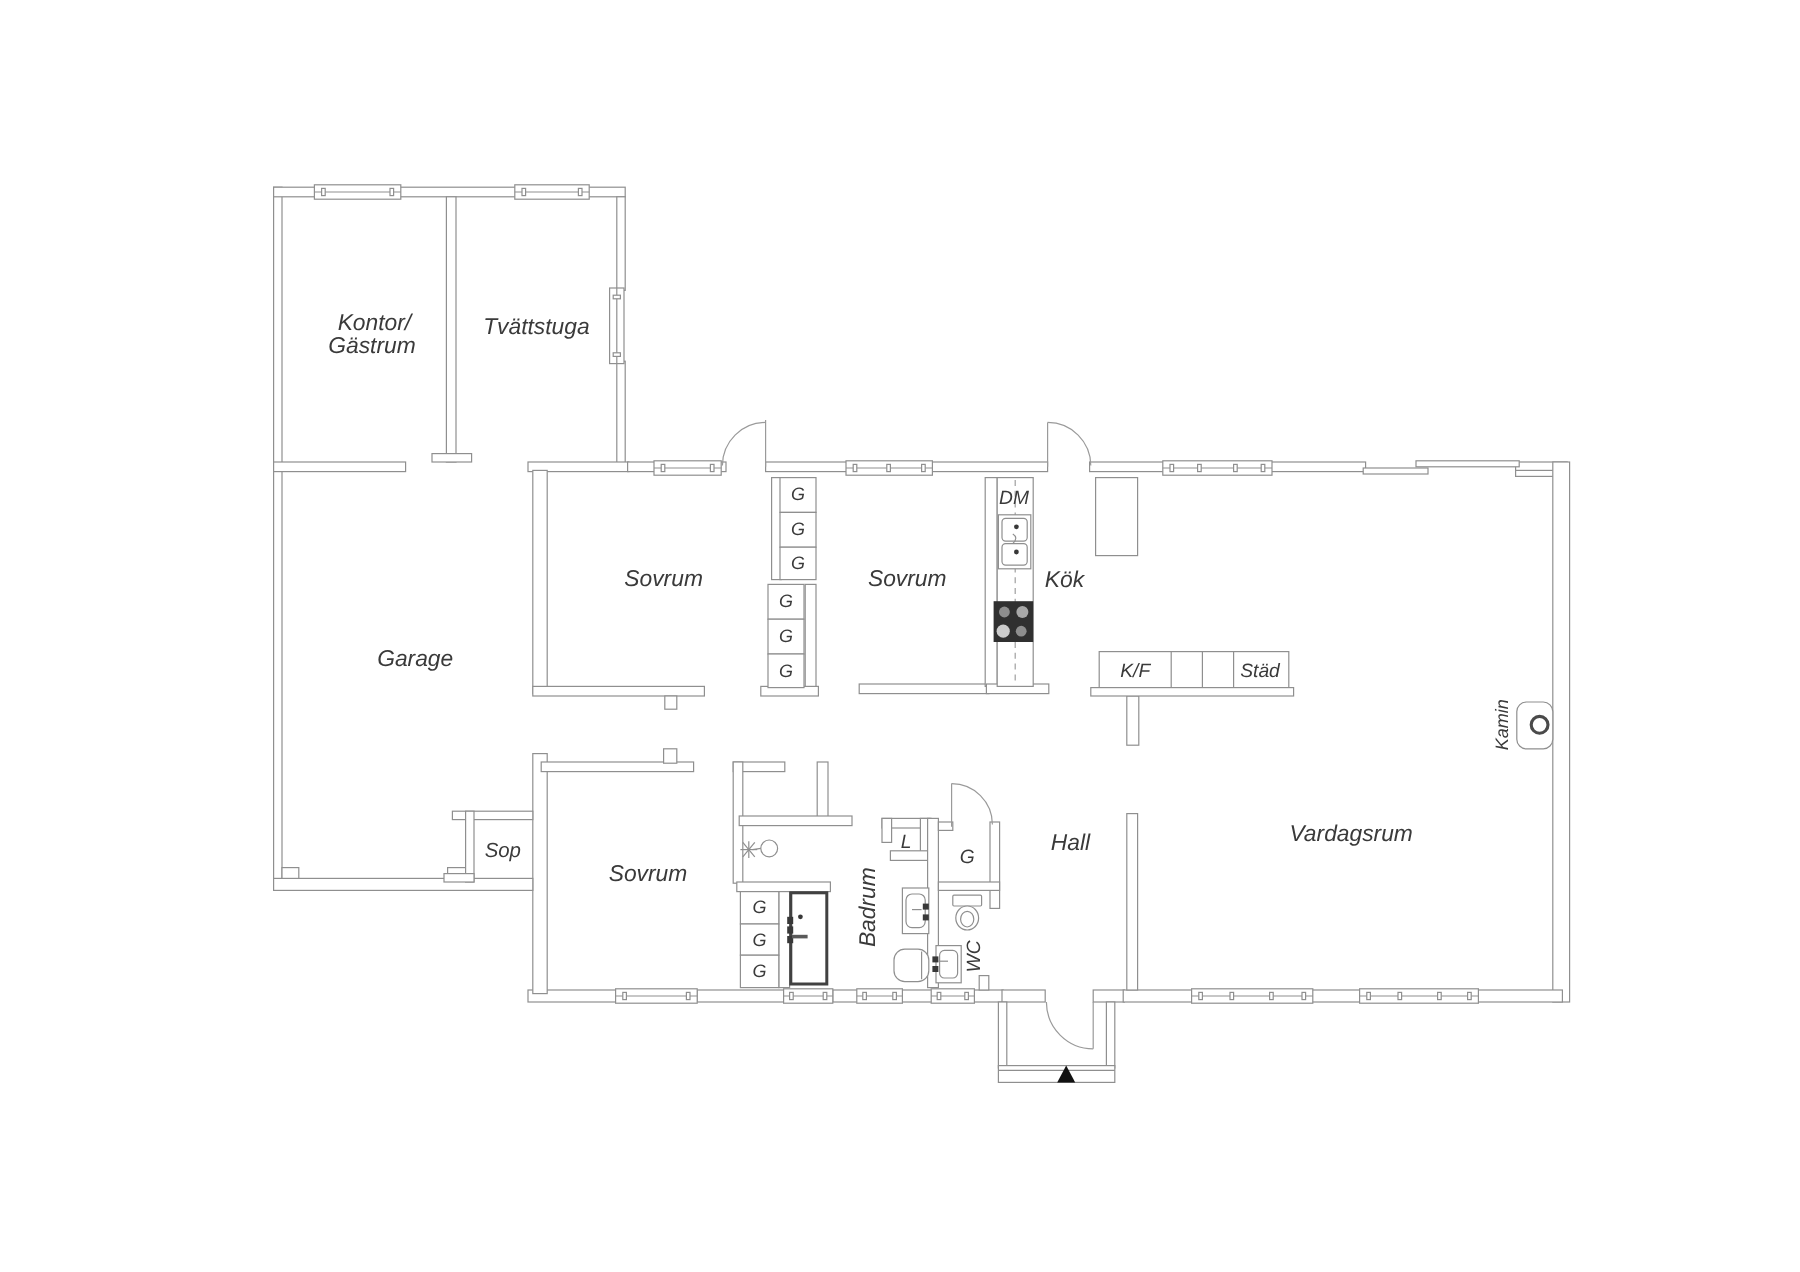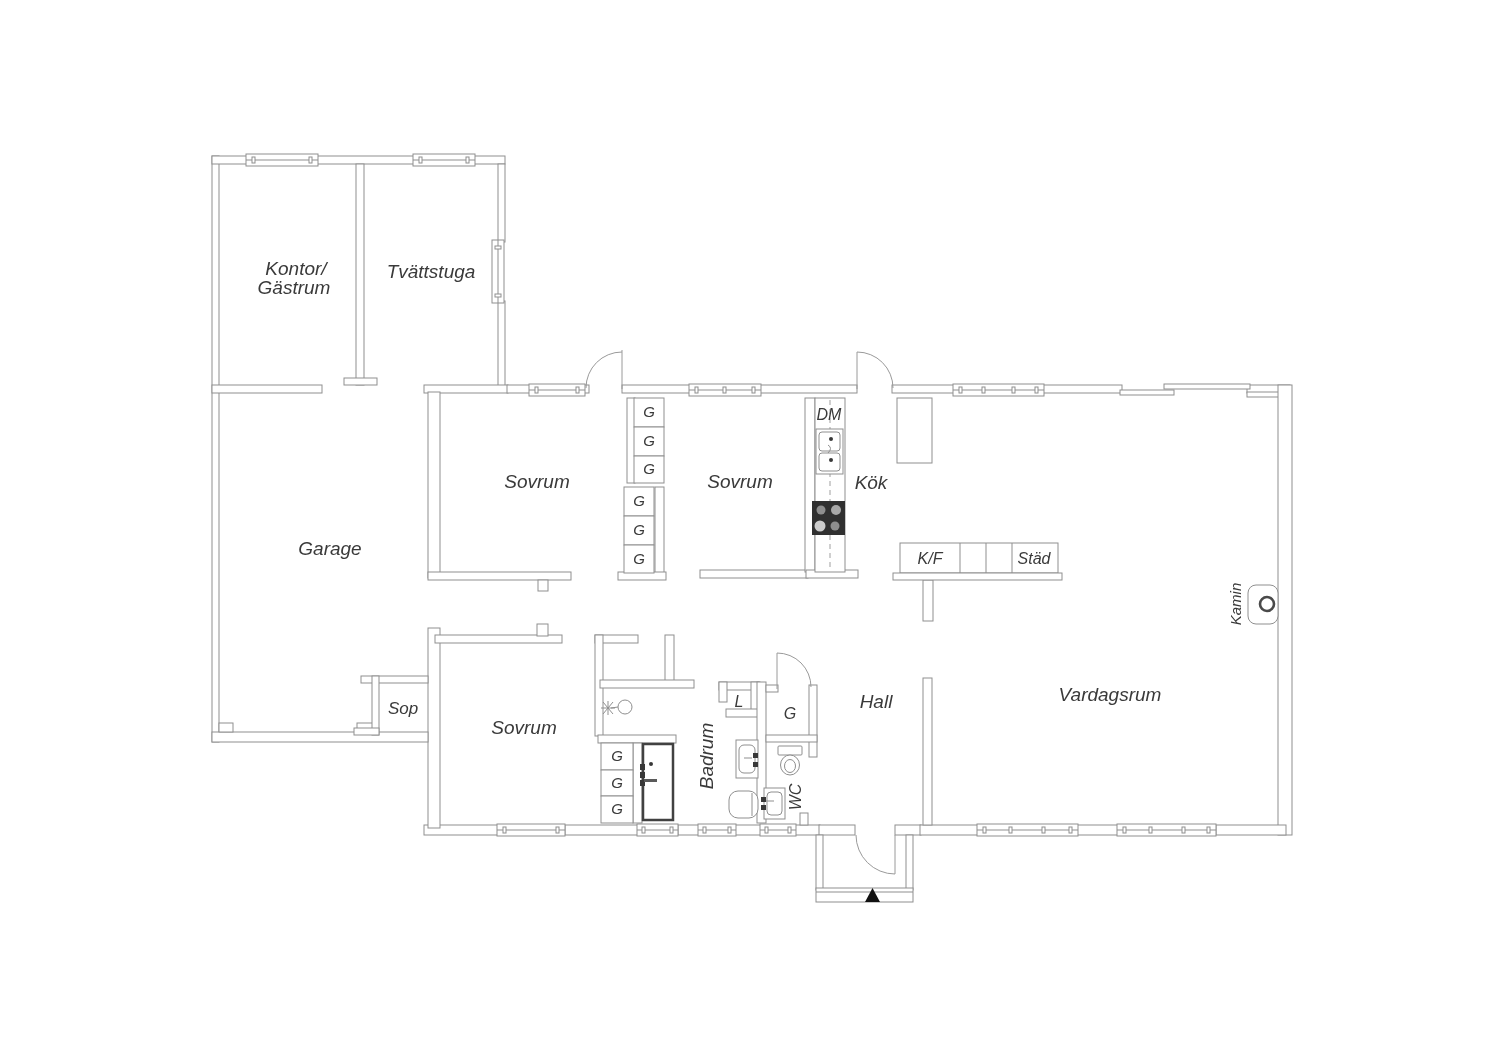--- a/index.html
+++ b/index.html
@@ -1,16 +1,16 @@
 <!DOCTYPE html>
 <html><head>
 <meta charset="utf-8">
 <style>
   html,body{margin:0;padding:0;background:#ffffff;}
-  .page{position:relative;width:1366px;height:1060px;background:#ffffff;overflow:hidden;}
+  .page{position:relative;width:1366px;height:1060px;background:#ffffff;overflow:hidden;padding-left:16px;}
   svg{display:block;}
   .w{fill:#ffffff;stroke:#8f8f8f;stroke-width:1;}
   .fx{fill:#ffffff;stroke:#8f8f8f;stroke-width:1;}
   .ln{stroke:#8f8f8f;stroke-width:1;fill:none;}
   .arc{stroke:#9a9a9a;stroke-width:1;fill:none;}
   .dash{stroke:#9f9f9f;stroke-width:1;stroke-dasharray:5,4;fill:none;}
   .dark{fill:#383838;stroke:none;}
   text{font-family:"Liberation Sans",sans-serif;font-style:italic;fill:#3a3a3a;text-anchor:middle;}
   .t19{font-size:19px;}
   .t17{font-size:17px;}

